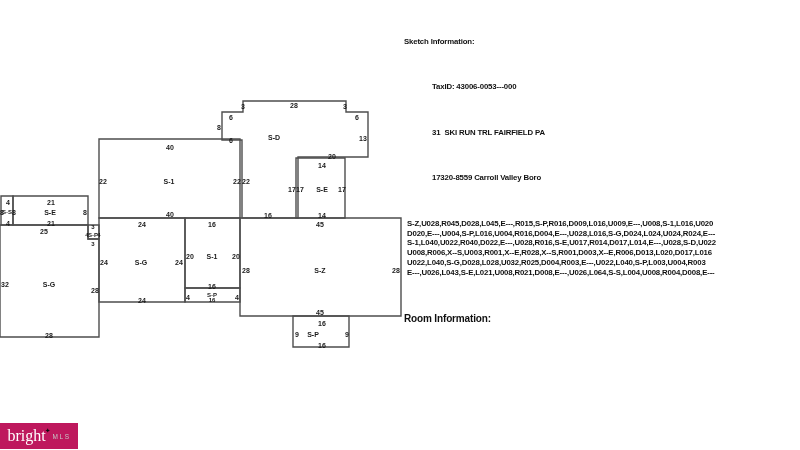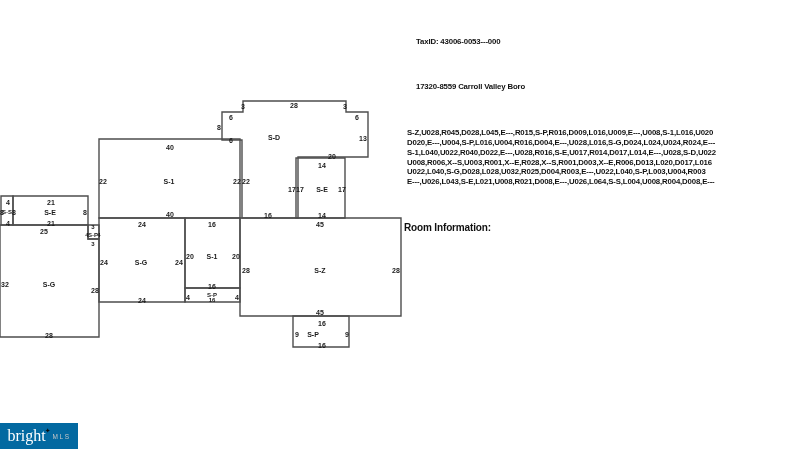--- a/index.html
+++ b/index.html
@@ -7,23 +7,23 @@
         font-family:"Liberation Sans",sans-serif;color:#111;}
   
   #sketch{position:absolute;left:0;top:0;}
   svg text{font-family:"Liberation Sans",sans-serif;font-weight:bold;fill:#1a1a1a;}
   
   .rp{position:absolute;left:404px;top:1px;width:396px;font-weight:bold;color:#101010;}
   .rp div{white-space:pre;letter-spacing:-0.15px;}
   .hblock div{font-size:7.8px;line-height:9.4px;}
   .vblock div{font-size:7.8px;line-height:9.9px;margin-left:3px;}
   .rblock .hdr{font-size:10px;line-height:9.2px;}
-  .ind1{margin-left:12px;}
+  .ind1{margin-left:28px;}
   
-  #logo{position:absolute;left:0px;top:423px;width:78px;height:26px;background:#0369a1;
+  #logo{position:absolute;left:0px;top:423px;width:78px;height:26px;background:#be185d;
         display:flex;align-items:center;justify-content:center;}
   #logo .brand{color:#ffffff;font-family:"Liberation Serif",serif;font-size:16px;line-height:16px;}
   #logo .spark{font-size:7px;position:relative;top:-5px;left:-1px;}
   #logo .mls{font-size:6.5px;color:#c7c7c7;letter-spacing:1.5px;margin-left:1px;font-family:"Liberation Sans",sans-serif;}
 </style>
 </head>
 <body>
 
 <div id="page">
 
@@ -103,21 +103,23 @@
       <text x="320" y="312" font-size="7" text-anchor="middle" dominant-baseline="central">45</text>
       <text x="322" y="323" font-size="7" text-anchor="middle" dominant-baseline="central">16</text>
       <text x="297" y="334" font-size="7" text-anchor="middle" dominant-baseline="central">9</text>
       <text x="313" y="334" font-size="7" text-anchor="middle" dominant-baseline="central">S-P</text>
       <text x="347" y="334" font-size="7" text-anchor="middle" dominant-baseline="central">9</text>
       <text x="322" y="345" font-size="7" text-anchor="middle" dominant-baseline="central">16</text>
     </svg>
 
   <div class="rp">
     <div class="hblock">
+      <div>Sketch Information:</div>
       <div class="ind1">TaxID: 43006-0053---000</div>
+      <div class="ind1">31  SKI RUN TRL FAIRFIELD PA</div>
       <div class="ind1">17320-8559 Carroll Valley Boro</div>
     </div>
     <div class="vblock"><div>S-Z,U028,R045,D028,L045,E---,R015,S-P,R016,D009,L016,U009,E---,U008,S-1,L016,U020</div><div>D020,E---,U004,S-P,L016,U004,R016,D004,E---,U028,L016,S-G,D024,L024,U024,R024,E---</div><div>S-1,L040,U022,R040,D022,E---,U028,R016,S-E,U017,R014,D017,L014,E---,U028,S-D,U022</div><div>U008,R006,X--S,U003,R001,X--E,R028,X--S,R001,D003,X--E,R006,D013,L020,D017,L016</div><div>U022,L040,S-G,D028,L028,U032,R025,D004,R003,E---,U022,L040,S-P,L003,U004,R003</div><div>E---,U026,L043,S-E,L021,U008,R021,D008,E---,U026,L064,S-S,L004,U008,R004,D008,E---</div></div>
     <div class="rblock">
       <div class="hdr">Room Information:</div>
       
     </div>
   </div>
 
   <div id="logo">

